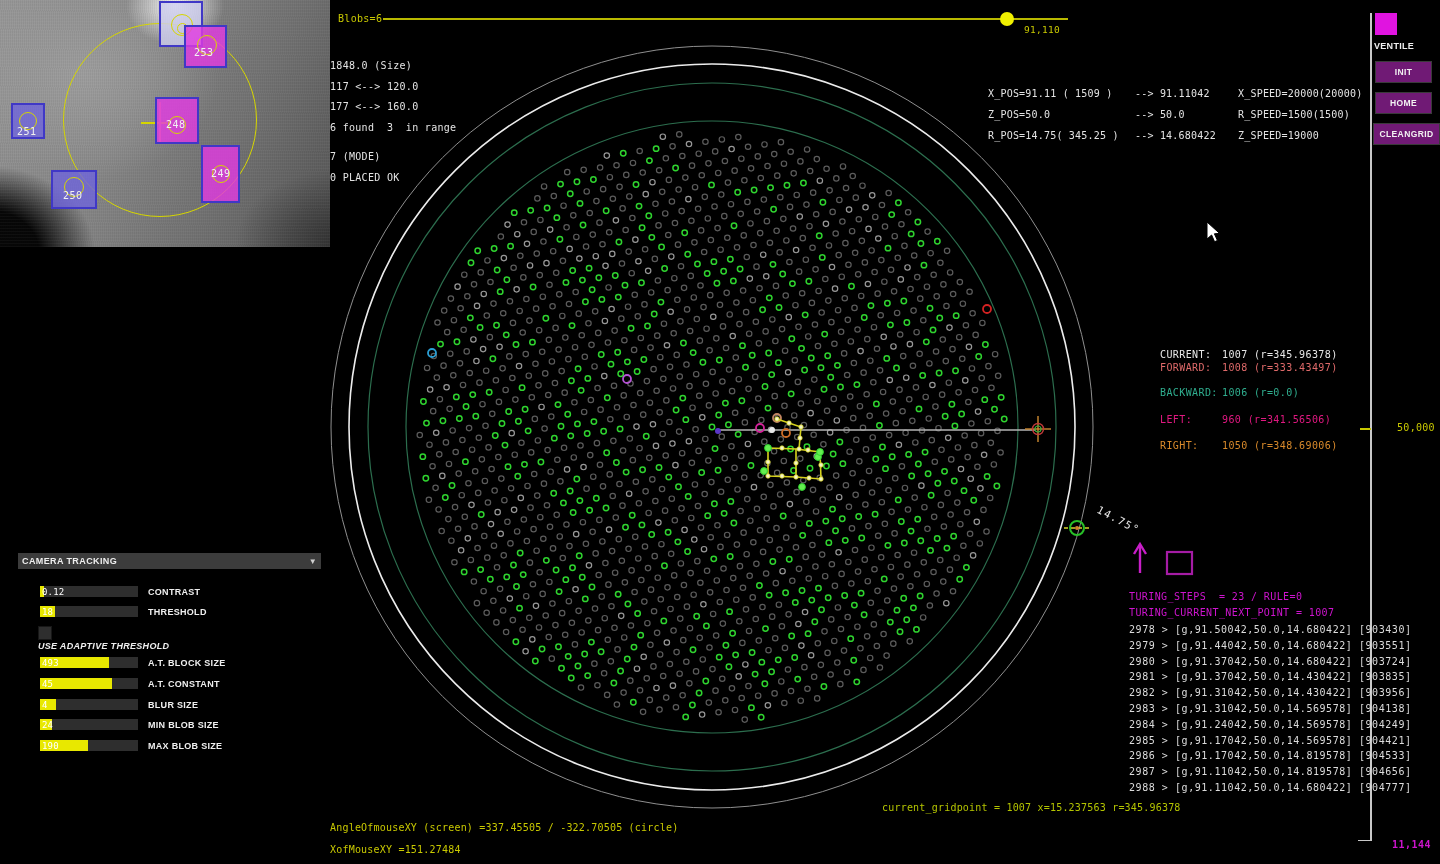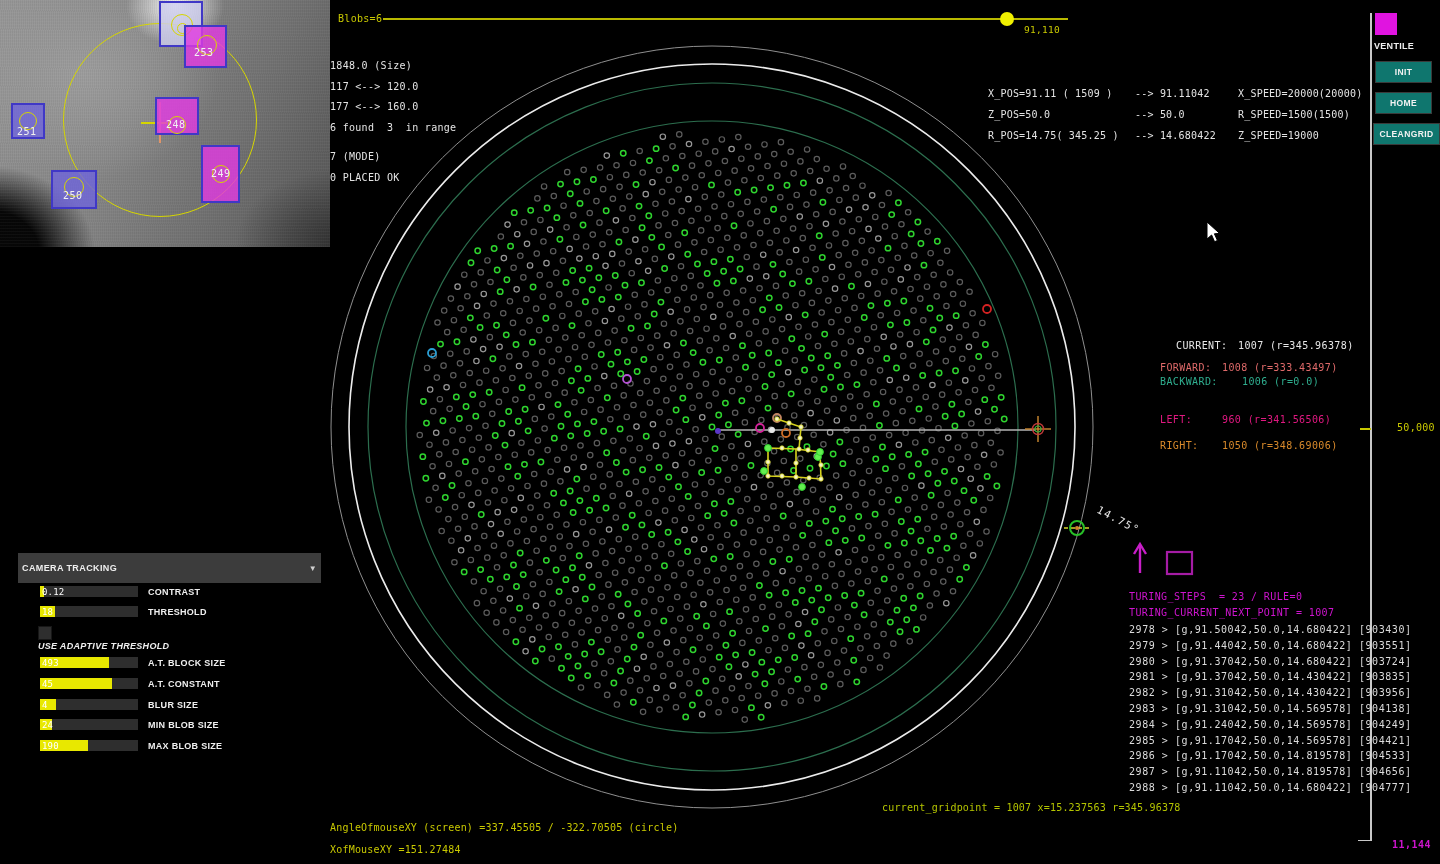--- a/index.html
+++ b/index.html
@@ -25,40 +25,40 @@
       repeating-linear-gradient(0deg, rgba(255,255,255,.07) 0 1px, transparent 1px 3px),
       repeating-linear-gradient(93deg, rgba(0,0,0,.09) 0 1px, transparent 1px 2px);}
   .blob{position:absolute;border:2px solid #4038c6;box-sizing:border-box;}
   .blob.pink{background:rgba(226,58,226,.8);}
   .blob.blue{background:rgba(110,100,222,.78);}
   .blob.pale{background:rgba(205,205,238,.8);}
   .blob-label{position:absolute;color:#f2f2f2;font-size:10px;letter-spacing:.5px;}
   .ycirc{position:absolute;border:1.6px solid #d6d600;border-radius:50%;box-sizing:border-box;}
 
   
-  #trk-header{left:18px;top:553px;width:303px;height:30px;background:#3c3c3c;
+  #trk-header{left:18px;top:553px;width:303px;height:16px;background:#3c3c3c;
     display:flex;align-items:center;justify-content:space-between;padding:0 4px;box-sizing:border-box;}
   #trk-header span{font-family:"Liberation Sans",sans-serif;font-size:9px;font-weight:bold;
     color:#efefef;letter-spacing:.4px;}
   .trk-bar{position:absolute;width:98px;height:11px;background:#2e2e2e;}
   .trk-fill{position:absolute;left:0;top:0;height:11px;background:#e8e800;}
   .trk-val{position:absolute;left:2px;top:1px;color:#fff;font-size:9px;letter-spacing:.2px;z-index:2;}
   .trk-label{position:absolute;left:108px;top:1px;color:#efefef;white-space:nowrap;
     font-family:"Liberation Sans",sans-serif;font-size:9px;font-weight:bold;letter-spacing:.3px;}
   #trk-checkbox{left:38px;top:626px;width:12px;height:12px;background:#2e2e2e;border:1px solid #171717;}
   #trk-chklabel{left:38px;top:641px;font-family:"Liberation Sans",sans-serif;font-size:9px;
     font-weight:bold;color:#efefef;letter-spacing:.3px;font-style:italic;}
 
   
   #divider{left:1370px;top:13px;width:2px;height:828px;background:#c9c9c9;}
   #divider-tick-bottom{left:1358px;top:840px;width:13px;height:1px;background:#c9c9c9;}
   #ventile-swatch{left:1375px;top:13px;width:22px;height:22px;background:#e014e0;}
   #ventile-label{left:1374px;top:41px;color:#f0f0f0;font-family:"Liberation Sans",sans-serif;
     font-size:9px;font-weight:bold;letter-spacing:.3px;}
-  .panel-btn{position:absolute;background:#0f766e;border:1px solid #3a3a3a;color:#f2f2f2;
+  .panel-btn{position:absolute;background:#701a75;border:1px solid #3a3a3a;color:#f2f2f2;
     font-family:"Liberation Sans",sans-serif;font-size:8.5px;font-weight:bold;letter-spacing:.4px;
     display:flex;align-items:center;justify-content:center;}
   #scale-tick{left:1360px;top:428px;width:11px;height:2px;background:#c9c900;}
   #scale-label{left:1389px;top:422px;}
 
   .nav-row{position:absolute;left:1160px;display:flex;font-size:10px;letter-spacing:.4px;white-space:pre;}
   .nav-row .lbl{width:62px;}
 
   #pos-grid{left:988px;top:88px;display:grid;grid-template-columns:147px 103px auto;
     grid-auto-rows:21px;font-size:10px;letter-spacing:.2px;white-space:pre;}
@@ -1651,21 +1651,21 @@
 
   <div class="blob pale" style="left:159px;top:1px;width:44px;height:46px;">
     <div class="ycirc" style="left:10px;top:11px;width:22px;height:22px;"></div>
     <div class="ycirc" style="left:16px;top:20px;width:11px;height:11px;"></div>
     <span class="blob-label"></span>
   </div>
   <div class="blob pink" style="left:184px;top:25px;width:43px;height:43px;">
     <div class="ycirc" style="left:11px;top:8px;width:20px;height:20px;"></div>
     <span class="blob-label" style="left:8px;top:20px;">253</span>
   </div>
-  <div class="blob pink" style="left:155px;top:97px;width:44px;height:38px;">
+  <div class="blob pink" style="left:155px;top:97px;width:44px;height:47px;">
     <div class="ycirc" style="left:11px;top:17px;width:18px;height:18px;"></div>
     <span class="blob-label" style="left:9px;top:20px;">248</span>
   </div>
   <div class="blob pink" style="left:201px;top:145px;width:39px;height:58px;">
     <div class="ycirc" style="left:9px;top:18px;width:18px;height:18px;"></div>
     <span class="blob-label" style="left:8px;top:21px;">249</span>
   </div>
   <div class="blob blue" style="left:11px;top:103px;width:34px;height:36px;">
     <div class="ycirc" style="left:6px;top:7px;width:18px;height:18px;"></div>
     <span class="blob-label" style="left:4px;top:21px;">251</span>
@@ -1699,27 +1699,27 @@
 <div id="divider-tick-bottom" class="abs" style="z-index:3;"></div>
 <div id="ventile-swatch" class="abs" style="z-index:3;"></div>
 <span id="ventile-label" class="abs" style="z-index:3;">VENTILE</span>
 <div class="panel-btn" style="left:1375px;top:61px;width:55px;height:20px;z-index:3;">INIT</div>
 <div class="panel-btn" style="left:1375px;top:92px;width:55px;height:20px;z-index:3;">HOME</div>
 <div class="panel-btn" style="left:1373px;top:123px;width:65px;height:20px;z-index:3;">CLEANGRID</div>
 
 <div id="scale-tick" class="abs" style="z-index:3;"></div>
 <span id="scale-label" class="abs yellow mono" style="z-index:3;">50,000</span>
 
-<div class="nav-row" style="top: 340px; z-index: 3; color: rgb(232, 232, 232); margin-left: 16px;">
+<div class="nav-row" style="top: 349px; z-index: 3; color: rgb(232, 232, 232);">
   <span class="lbl">CURRENT:</span><span>1007 (r=345.96378)</span>
 </div>
 <div class="nav-row" style="top: 362px; z-index: 3; color: rgb(224, 106, 106);">
   <span class="lbl">FORWARD:</span><span>1008 (r=333.43497)</span>
 </div>
-<div class="nav-row" style="top: 376px; z-index: 3; color: rgb(47, 174, 143); gap: 20px;">
+<div class="nav-row" style="top: 387px; z-index: 3; color: rgb(47, 174, 143);">
   <span class="lbl">BACKWARD:</span><span>1006 (r=0.0)</span>
 </div>
 <div class="nav-row" style="top: 414px; z-index: 3; color: rgb(224, 24, 128);">
   <span class="lbl">LEFT:</span><span>960 (r=341.56506)</span>
 </div>
 <div class="nav-row" style="top: 440px; z-index: 3; color: rgb(217, 138, 43);">
   <span class="lbl">RIGHT:</span><span>1050 (r=348.69006)</span>
 </div>
 
 <div id="turing-block" class="abs magenta" style="left:1129px;top:591px;z-index:3;">

